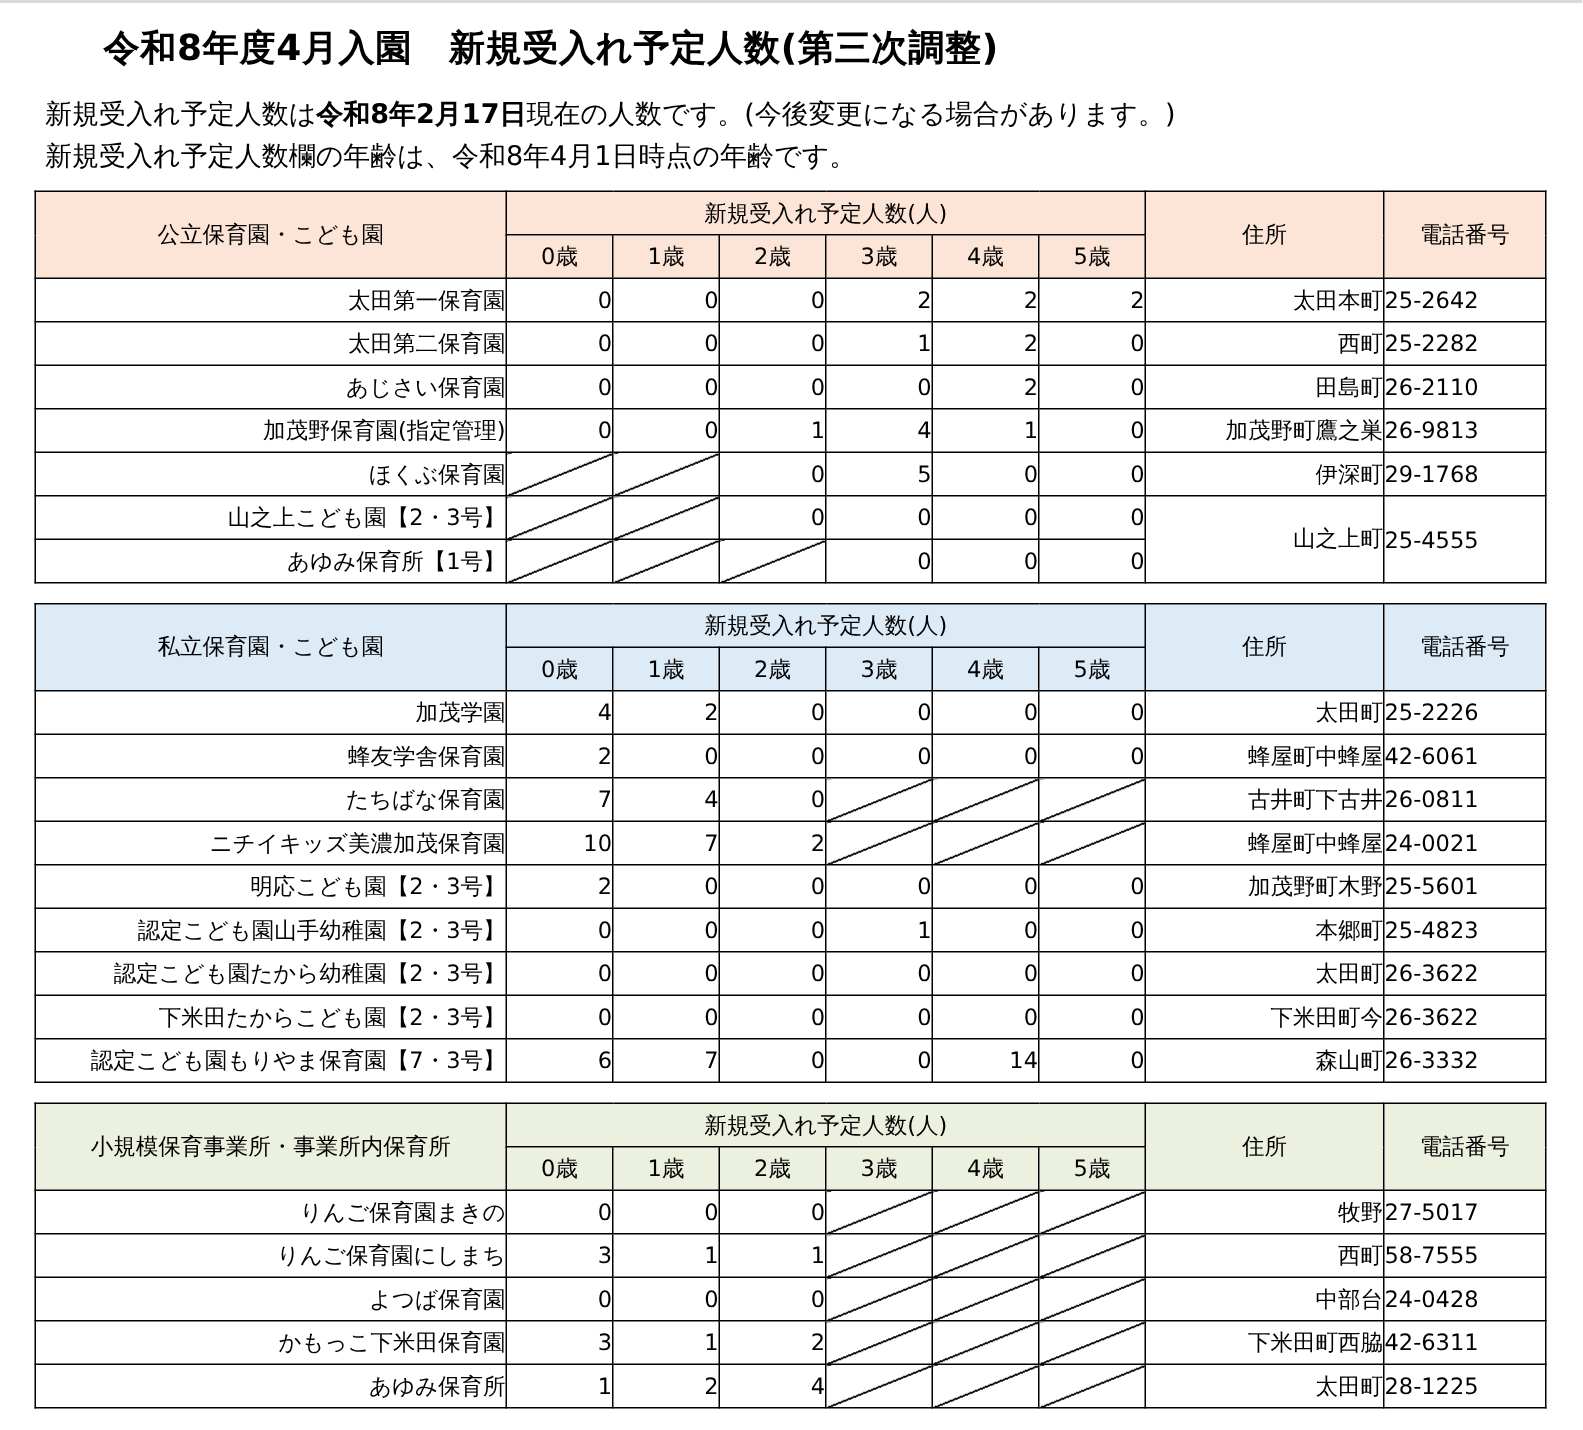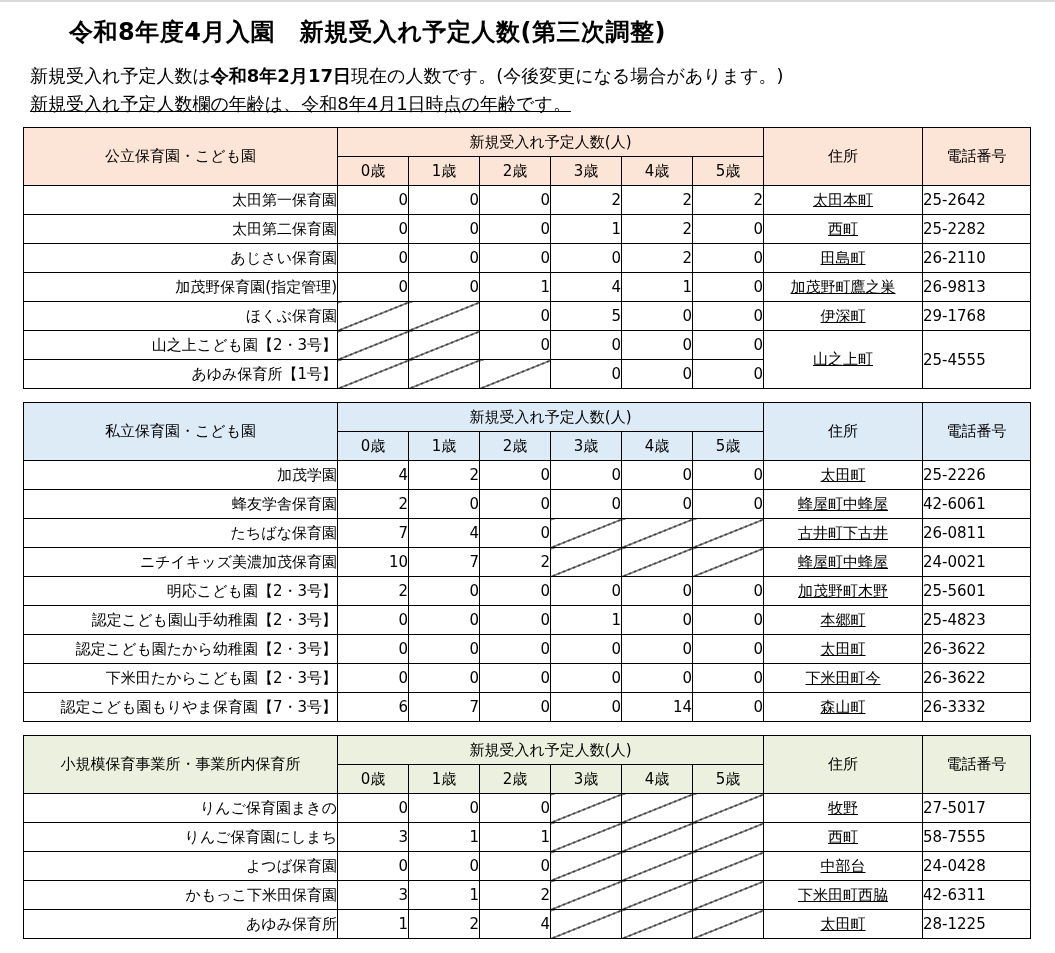--- a/index.html
+++ b/index.html
@@ -2,32 +2,32 @@
 <html><head>
 <meta charset="utf-8">
 <style>
   html, body { margin:0; padding:0; background:#ffffff; }
   body { width:1055px; height:953px; position:relative; overflow:hidden;
          font-family:"DejaVu Sans","Liberation Sans",sans-serif; color:#000; }
   .topline { position:absolute; left:0; top:0; width:1055px; height:2px; background:#d9d9d9; }
   .title { position:absolute; left:30px; top:16px; font-size:24px; font-weight:bold; letter-spacing:0.5px; white-space:nowrap;margin-left:39px; }
   .note { position:absolute; left:30px; font-size:18px; white-space:nowrap; }
   .note1 { top:64px; }
-  .note2 { top:92px;text-decoration:underline; }
+  .note2 { top:92px; }
   .note b { font-weight:bold; }
 
   table.grid { position:absolute; left:23px; border-collapse:collapse; table-layout:fixed; width:1008px; }
   table.grid td, table.grid th { border:1px solid #000; padding:0; font-size:15px; height:28px; overflow:hidden; white-space:nowrap; font-weight:normal; }
   table.grid th { text-align:center; }
   th.cat { font-weight:bold; font-size:16px; }
   th.grp { height:25px; }
   th.age { height:24px; }
   td.name { text-align:right; padding-left:2px; font-size:15.5px; }
   td.num { text-align:right; padding-right:2px; }
-  td.addr { text-align:center; padding-left:3px; font-size:15.5px;text-decoration:underline; }
+  td.addr { text-align:right; padding-left:3px; font-size:15.5px; }
   td.tel { text-align:left; }
   td.na { background:
       linear-gradient(to top right, transparent calc(50% - 0.6px), #000 calc(50% - 0.6px), #000 calc(50% + 0.6px), transparent calc(50% + 0.6px));
       transform:scaleY(-1); }
   .t1 { top:127px; } .t2 { top:402px; } .t3 { top:735px; }
   .hdr-peach th { background:#fce4d6; }
   .hdr-blue th  { background:#ddebf7; }
   .hdr-green th { background:#ebf1de; }
 </style>
 </head>

